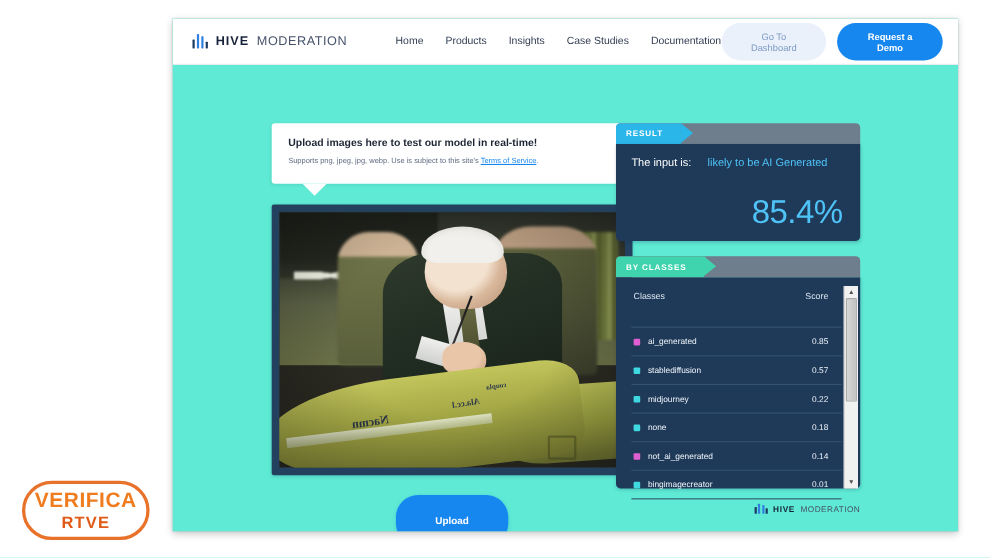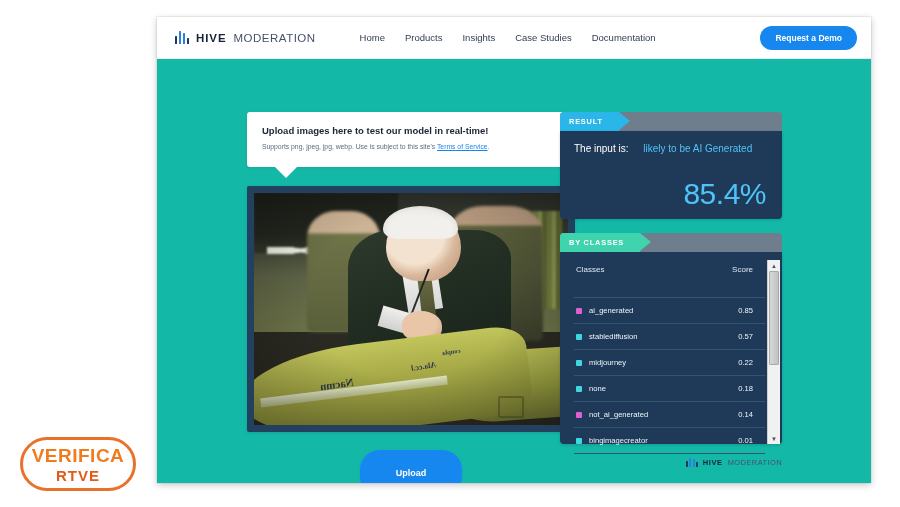--- a/index.html
+++ b/index.html
@@ -9,21 +9,21 @@
     font-family: "Liberation Sans", sans-serif;
     overflow: hidden;
     position: relative;
   }
 
   
   #page-frame {
     position: absolute;
     left: 157px; top: 17px;
     width: 714px; height: 466px;
-    background: #14b8a6;
+    background: #5eead4;
     box-shadow: 0 2px 7px rgba(0,0,0,.22), 0 0 0 1px rgba(0,0,0,.05);
     overflow: hidden;
   }
 
   
   #site-header {
     height: 42px;
     background: #ffffff;
     border-bottom: 1px solid #e6eaf0;
     display: flex;
@@ -363,20 +363,21 @@
 
     <nav id="main-nav">
       <a href="#">Home</a>
       <a href="#">Products</a>
       <a href="#">Insights</a>
       <a href="#">Case Studies</a>
       <a href="#">Documentation</a>
     </nav>
 
     <div class="header-actions">
+      <button id="go-dashboard">Go To Dashboard</button>
       <button id="request-demo">Request a Demo</button>
     </div>
   </div>
 
   <div id="page-body">
 
     <div id="left-col">
 
       <div id="upload-card">
         <div id="upload-title">Upload images here to test our model in real-time!</div>

